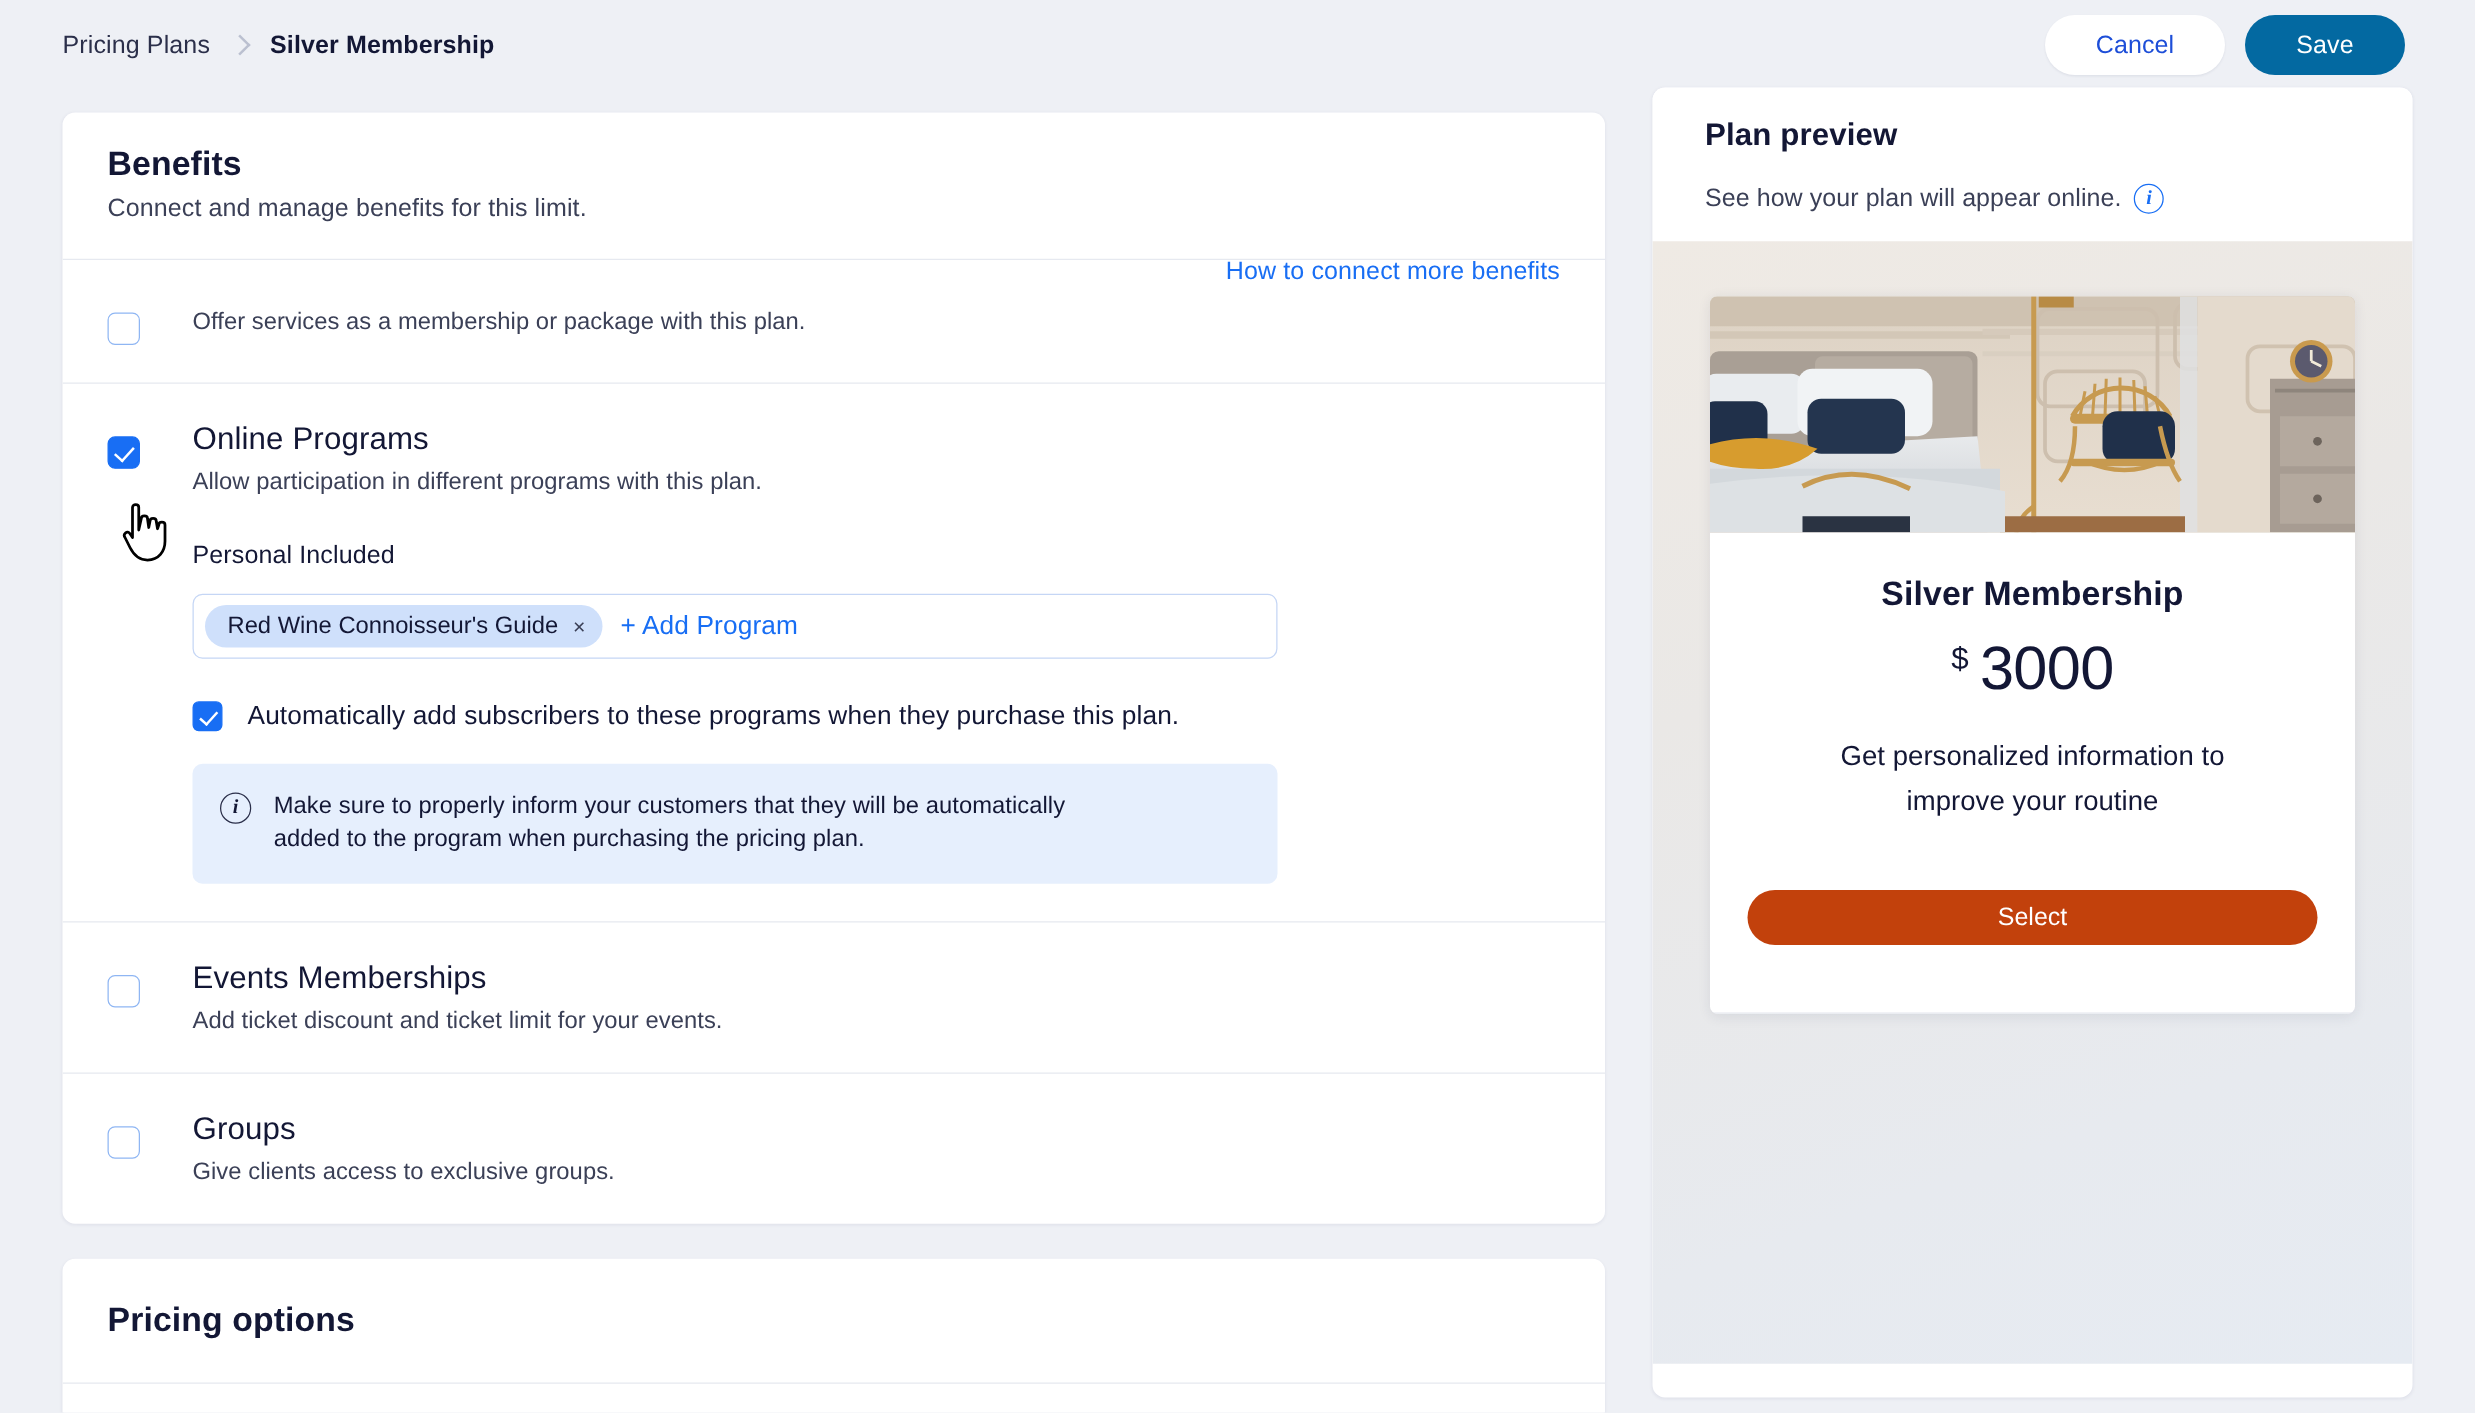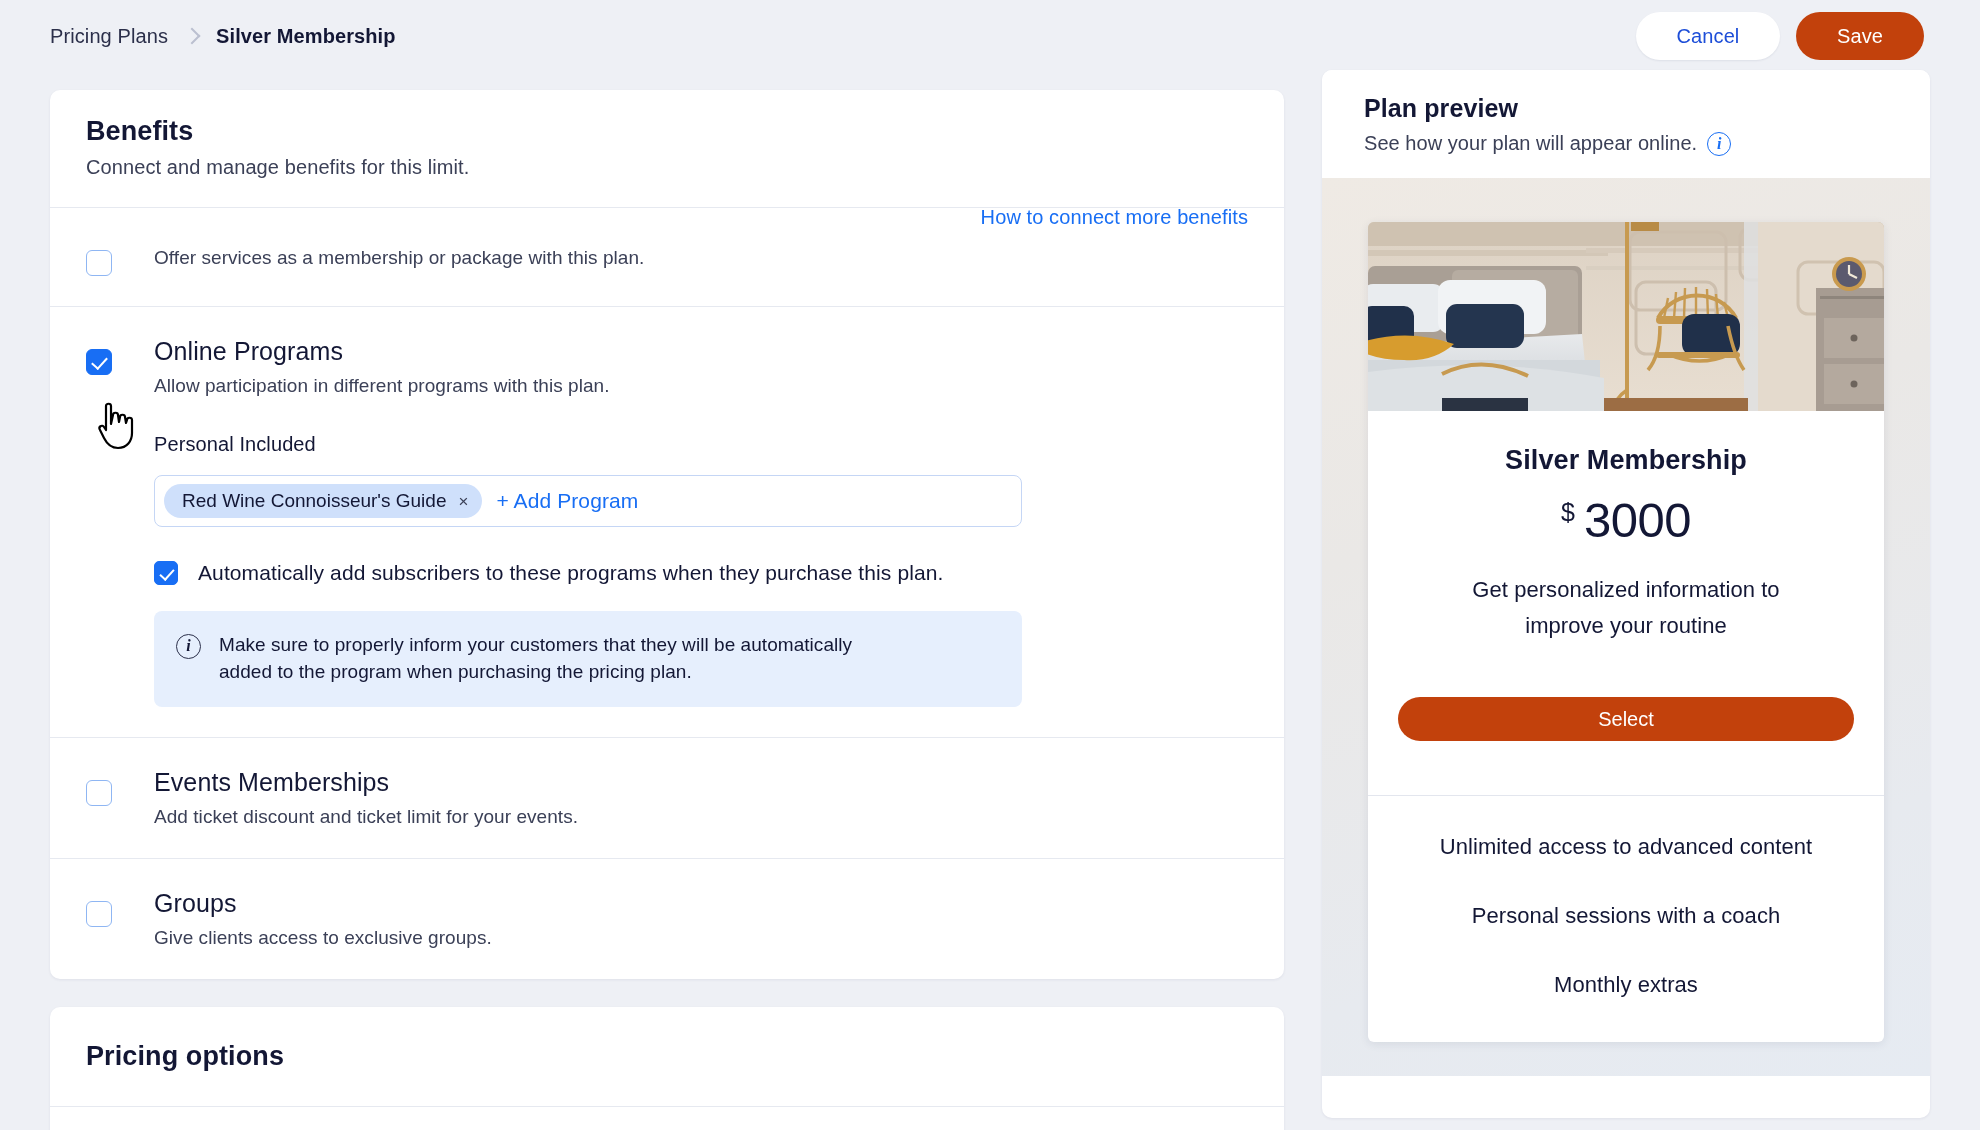--- a/index.html
+++ b/index.html
@@ -35,21 +35,21 @@
   .btn {
     border: none; cursor: pointer; border-radius: 999px;
     font-family: inherit; font-size: 20px; letter-spacing: .1px;
     display: flex; align-items: center; justify-content: center;
   }
   .btn-cancel {
     width: 144px; height: 48px; background: #ffffff; color: #1d4ed8;
     box-shadow: 0 1px 2px rgba(22,32,80,.08);
   }
   .btn-save {
-    width: 128px; height: 48px; background: #c2410c; color: #ffffff;
+    width: 128px; height: 48px; background: #0369a1; color: #ffffff;
   }
 
   
   .left-col {
     position: absolute; left: 50px; top: 90px; width: 1234px;
   }
   .card {
     background: #fff; border-radius: 10px;
     box-shadow: 0 1px 3px rgba(22,32,80,.07);
     overflow: hidden;
@@ -134,22 +134,22 @@
   
   .right-col {
     position: absolute; left: 1322px; top: 70px; width: 608px; height: 1048px;
     border-radius: 10px; overflow: hidden;
     box-shadow: 0 1px 3px rgba(22,32,80,.07);
     background: #fff;
   }
   .preview-head { background: #fff; padding: 24px 42px 22px 42px; }
   .preview-title { font-size: 25px; font-weight: bold; color: #131735; letter-spacing: .1px; }
   .preview-sub {
-    font-size: 20px; color: #3b4057; margin-top: 9px; letter-spacing: .05px;
-    display: flex; align-items: flex-start; gap: 10px;
+    font-size: 20px; color: #3b4057; margin-top: 24px; letter-spacing: .05px;
+    display: flex; align-items: center; gap: 10px;
   }
   .info-blue {
     width: 24px; height: 24px; border-radius: 50%;
     border: 1.7px solid #186ef4; color: #186ef4;
     font-size: 16px; line-height: 21px; text-align: center;
     font-family: "Liberation Serif", serif; font-style: italic; font-weight: bold;
     cursor: pointer;
   }
   .preview-stage {
     height: 898px;
@@ -379,25 +379,20 @@
             <span class="plan-cur">$</span>
             <span class="plan-amount">3000</span>
           </div>
           <div class="plan-tagline">
             <div>Get personalized information to</div>
             <div>improve your routine</div>
           </div>
           <button class="plan-select">Select</button>
         </div>
         <div class="plan-divider"></div>
-        <div class="plan-benefits">
-          <div class="plan-benefit">Unlimited access to advanced content</div>
-          <div class="plan-benefit">Personal sessions with a coach</div>
-          <div class="plan-benefit">Monthly extras</div>
-        </div>
       </div>
     </div>
   </div>
 
   <svg class="cursor-hand" viewBox="0 0 40 52">
     <path d="M12 6 c0-3 5-3 5 0 v18 l2-9 c0-3 5-3 5 0 l1 7 1-5 c0-3 5-3 5 0 l1 6 1-3 c0-3 5-3 5 0 v13 c0 8-5 15-14 15 -7 0-11-4-14-10 L6 30 c-2-3 2-6 4-3 l2 3 Z" fill="#ffffff" stroke="#000000" stroke-width="2.2" stroke-linejoin="round"></path>
   </svg>
 
 </div>
 

